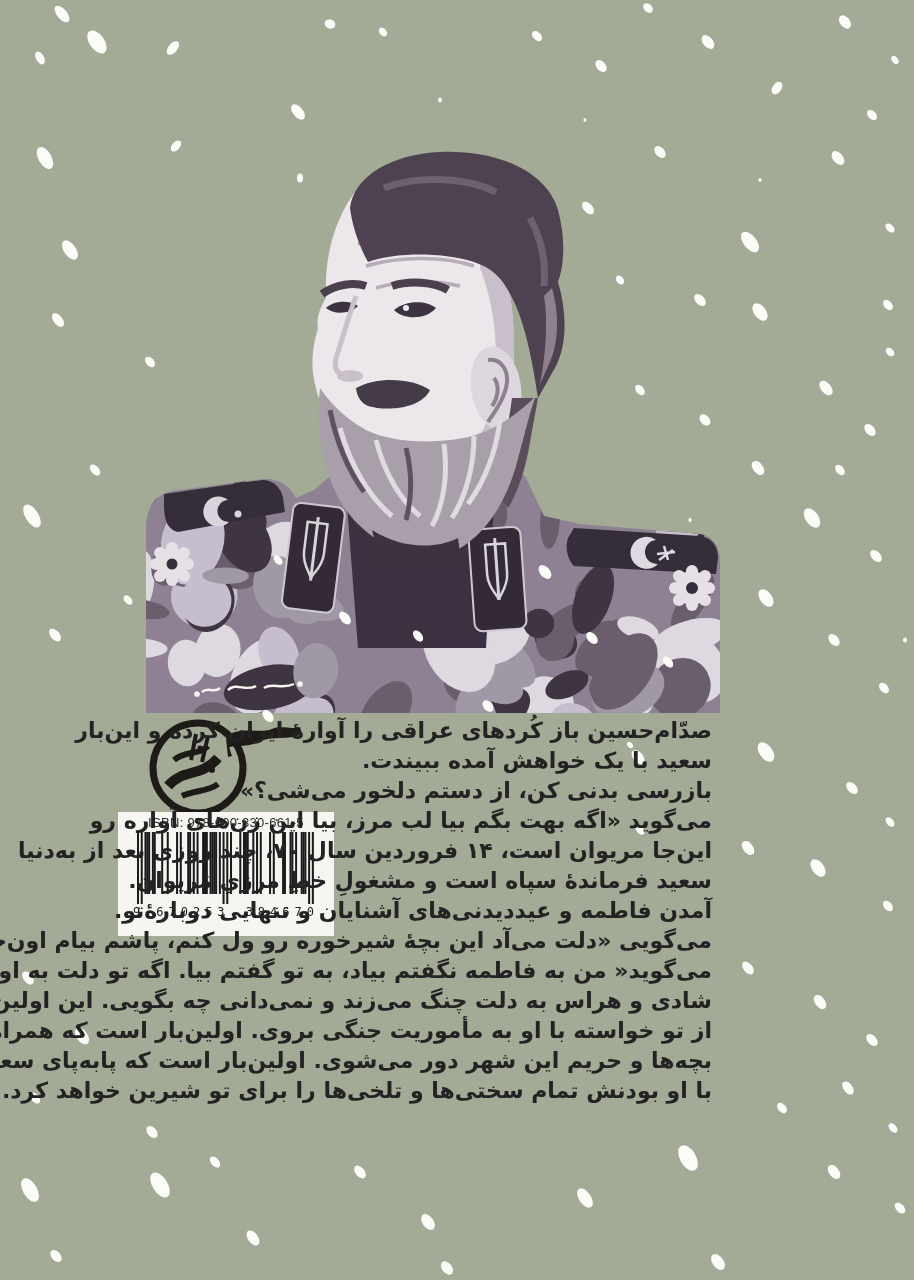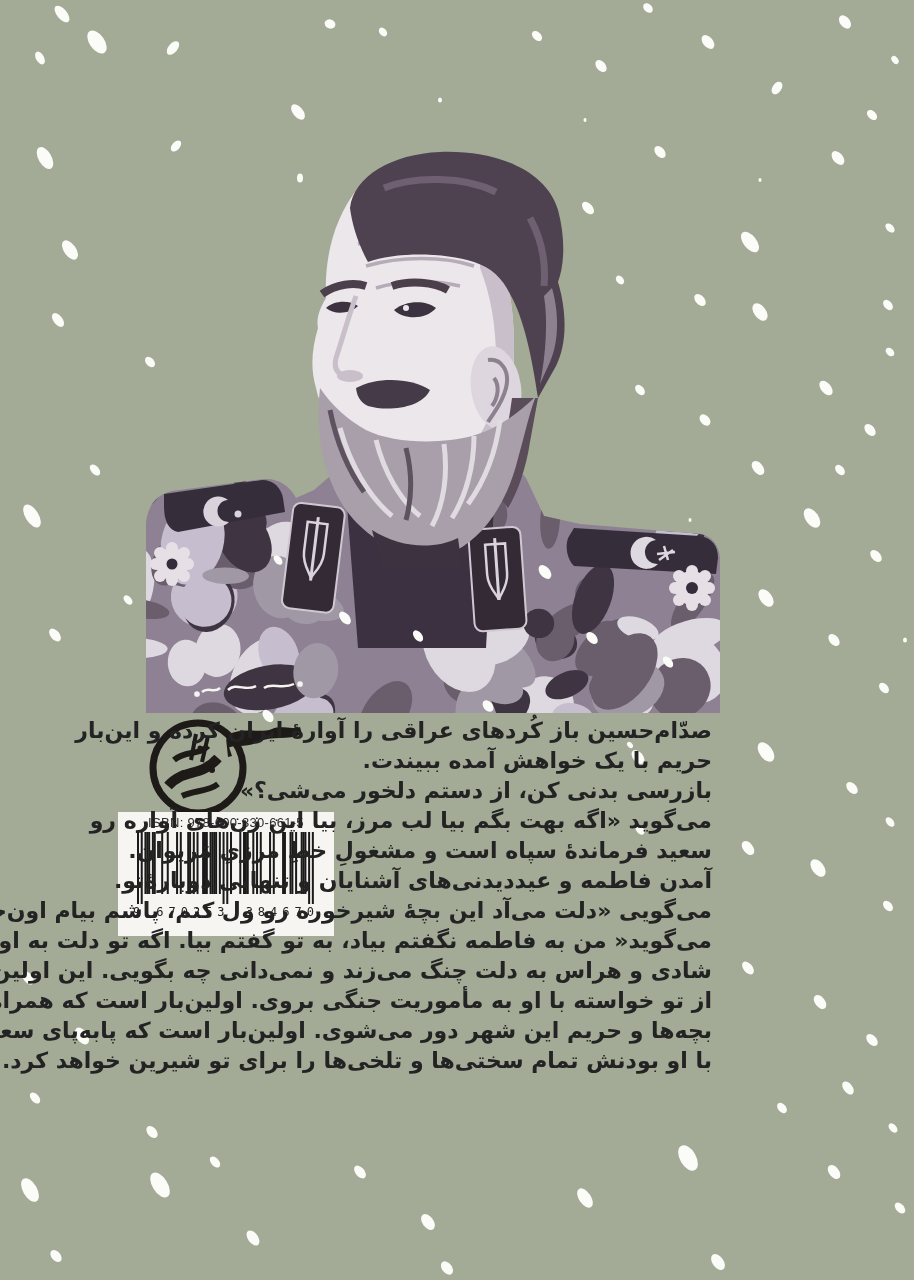--- a/index.html
+++ b/index.html
@@ -413,23 +413,24 @@
       </svg>
     <div class="isbn-digits">
       <span style="letter-spacing:0">9</span>
       <span>670253</span>
       <span>384670</span>
     </div>
   </div>
 
   <div class="blurb" id="blurb">
       <div class="line">صدّام‌حسین باز کُردهای عراقی را آوارهٔ ایران کرده و این‌بار</div>
-      <div class="line">حریم با یک خواهش آمده ببیندت.</div>
+      <div class="line">سعید با یک خواهش آمده ببیندت.</div>
       <div class="line">بازرسی بدنی کن، از دستم دلخور می‌شی؟»</div>
       <div class="line">می‌گوید «اگه بهت بگم بیا لب مرز، بیا این زن‌های آواره رو</div>
+      <div class="line">این‌جا مریوان است، ۱۴ فروردین سال ۷۰، چند روزی بعد از به‌دنیا</div>
       <div class="line">سعید فرماندهٔ سپاه است و مشغولِ خطِ مرزیِ مَریوان.</div>
       <div class="line">آمدن فاطمه و عیددیدنی‌های آشنایان و تنهایی دوبارهٔ‌تو.</div>
       <div class="line">می‌گویی «دلت می‌آد این بچهٔ شیرخوره رو ول کنم، پاشم بیام اون‌جا؟»</div>
       <div class="line">می‌گوید« من به فاطمه نگفتم بیاد، به تو گفتم بیا. اگه تو دلت به اومدن رضا بده، خودت</div>
       <div class="line">شادی و هراس به دلت چنگ می‌زند و نمی‌دانی چه بگویی. این اولین بار است که سعید</div>
       <div class="line">از تو خواسته با او به مأموریت جنگی بروی. اولین‌بار است که همراه سعید از خانه و</div>
       <div class="line">بچه‌ها و حریم این شهر دور می‌شوی. اولین‌بار است که پابه‌پای سعید جایی می‌روی که</div>
       <div class="line">با او بودنش تمام سختی‌ها و تلخی‌ها را برای تو شیرین خواهد کرد.</div>
     </div>
 

